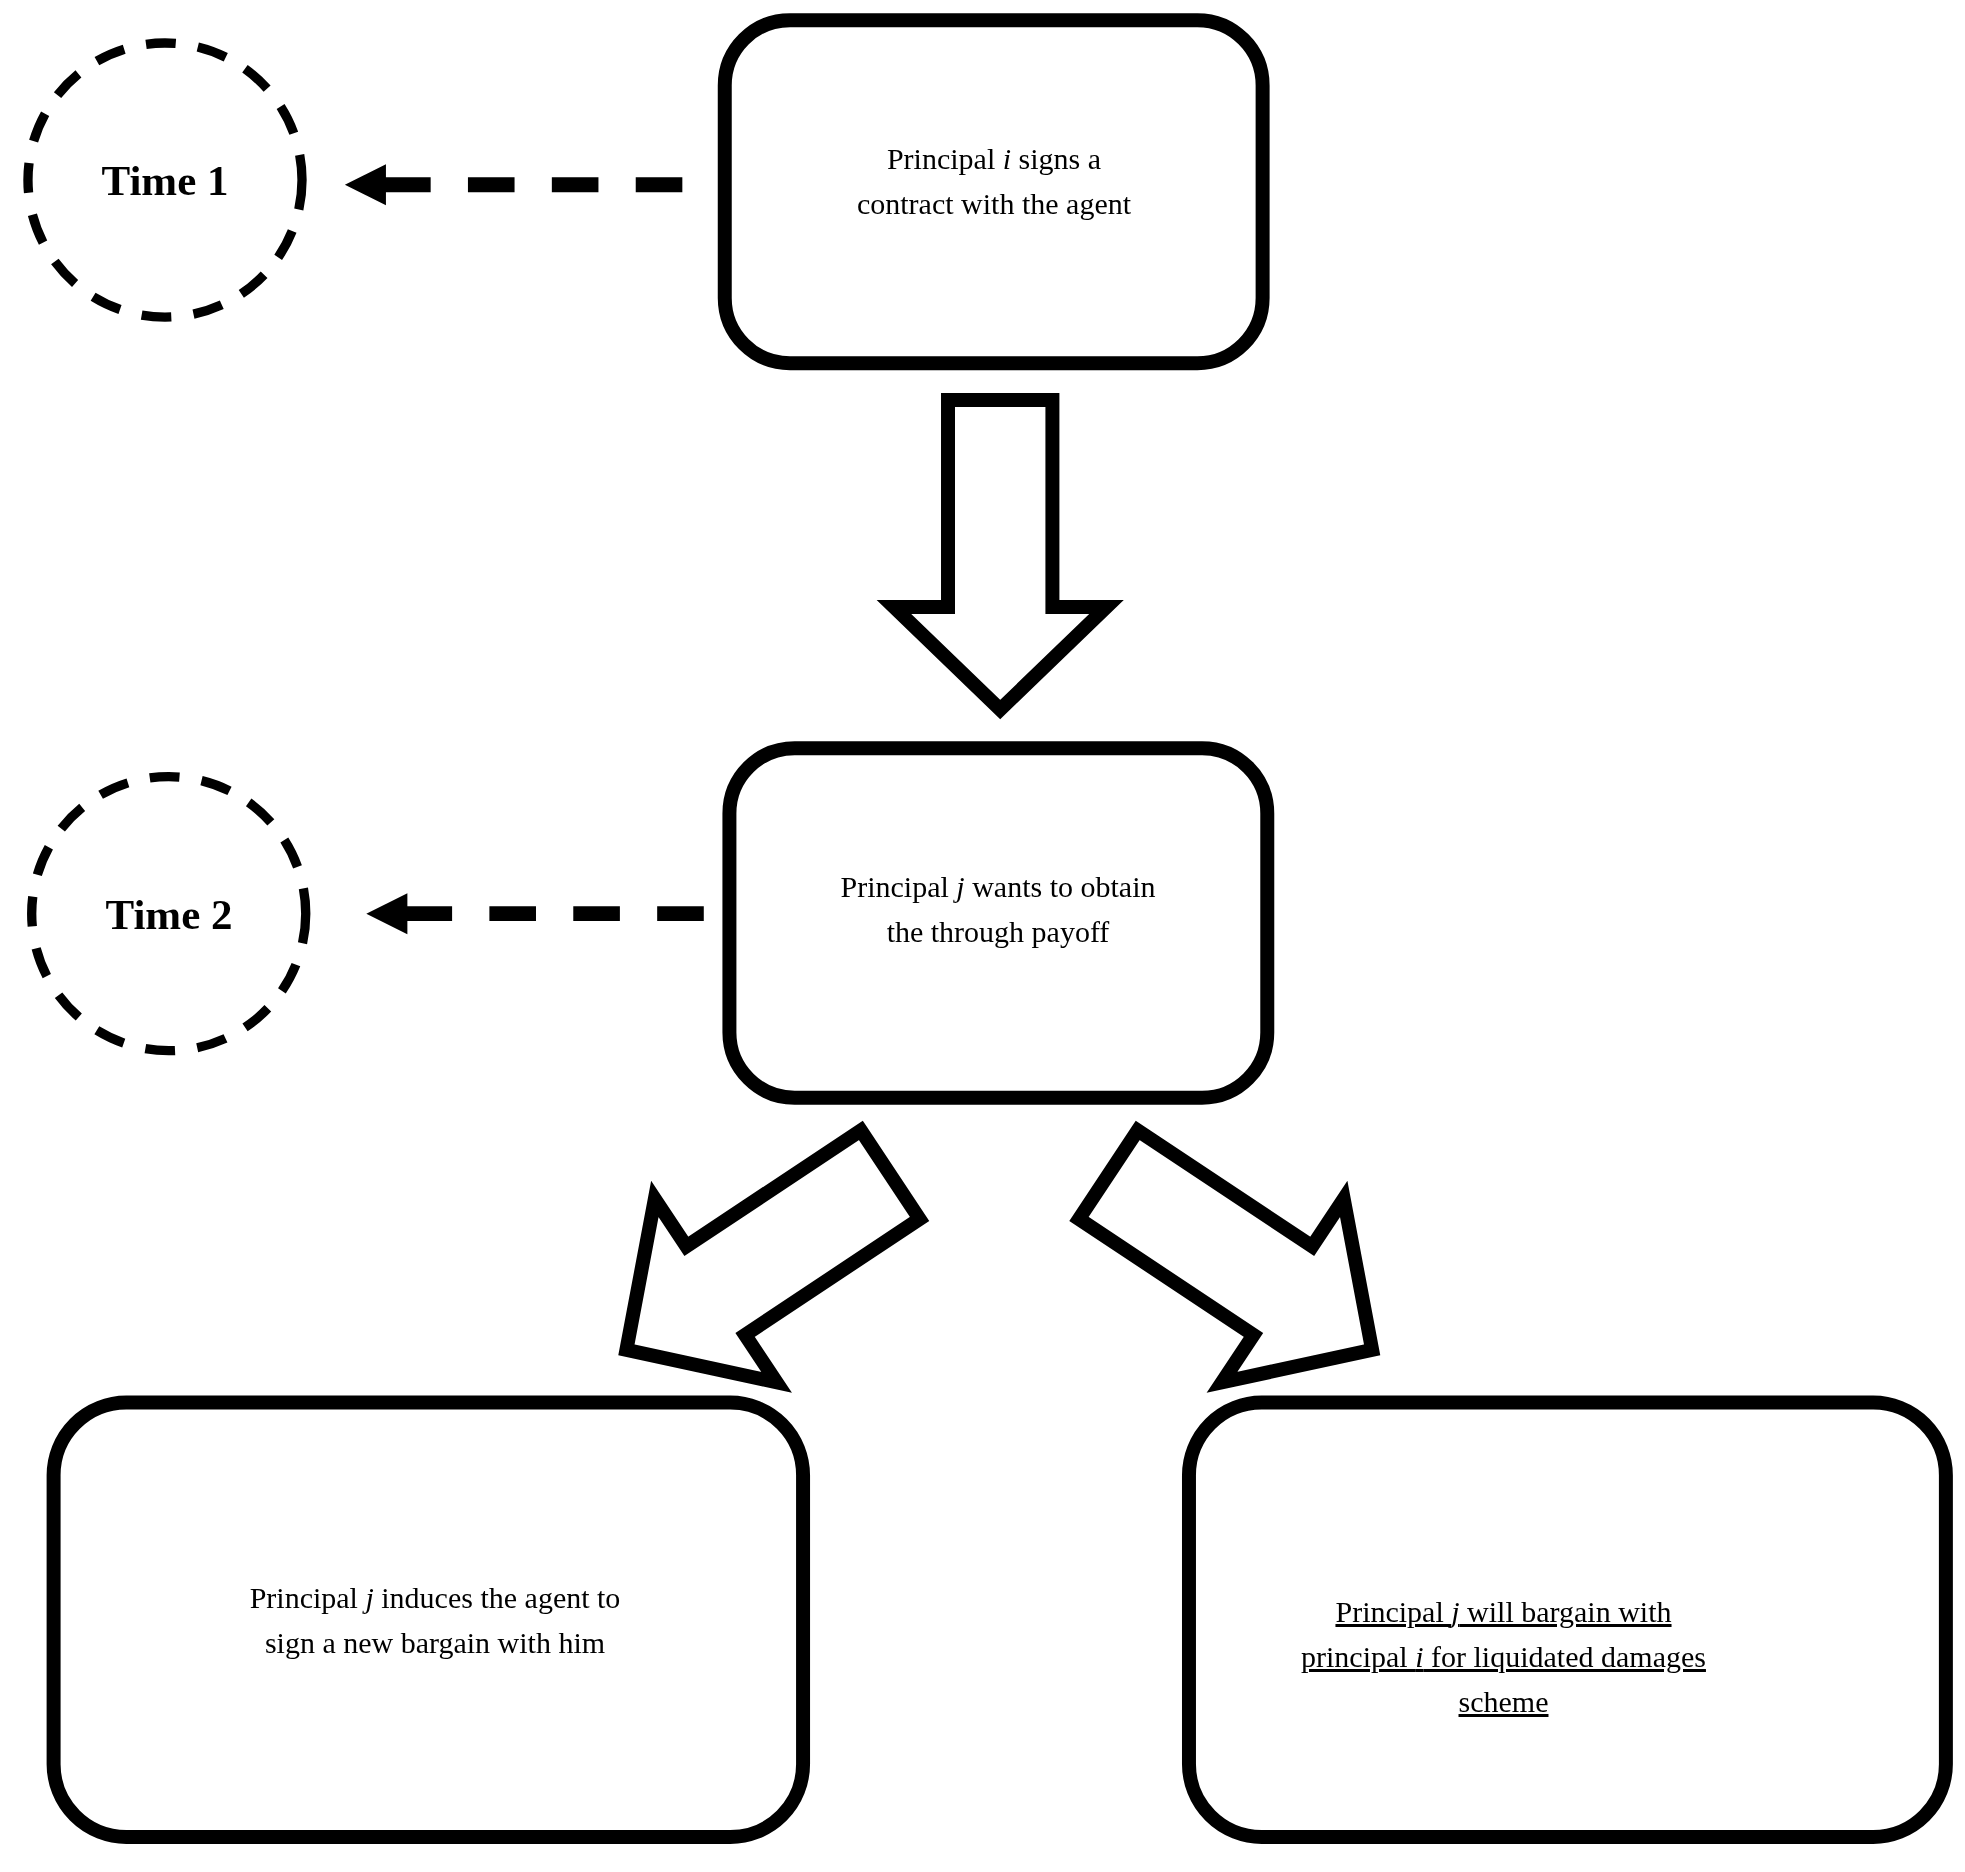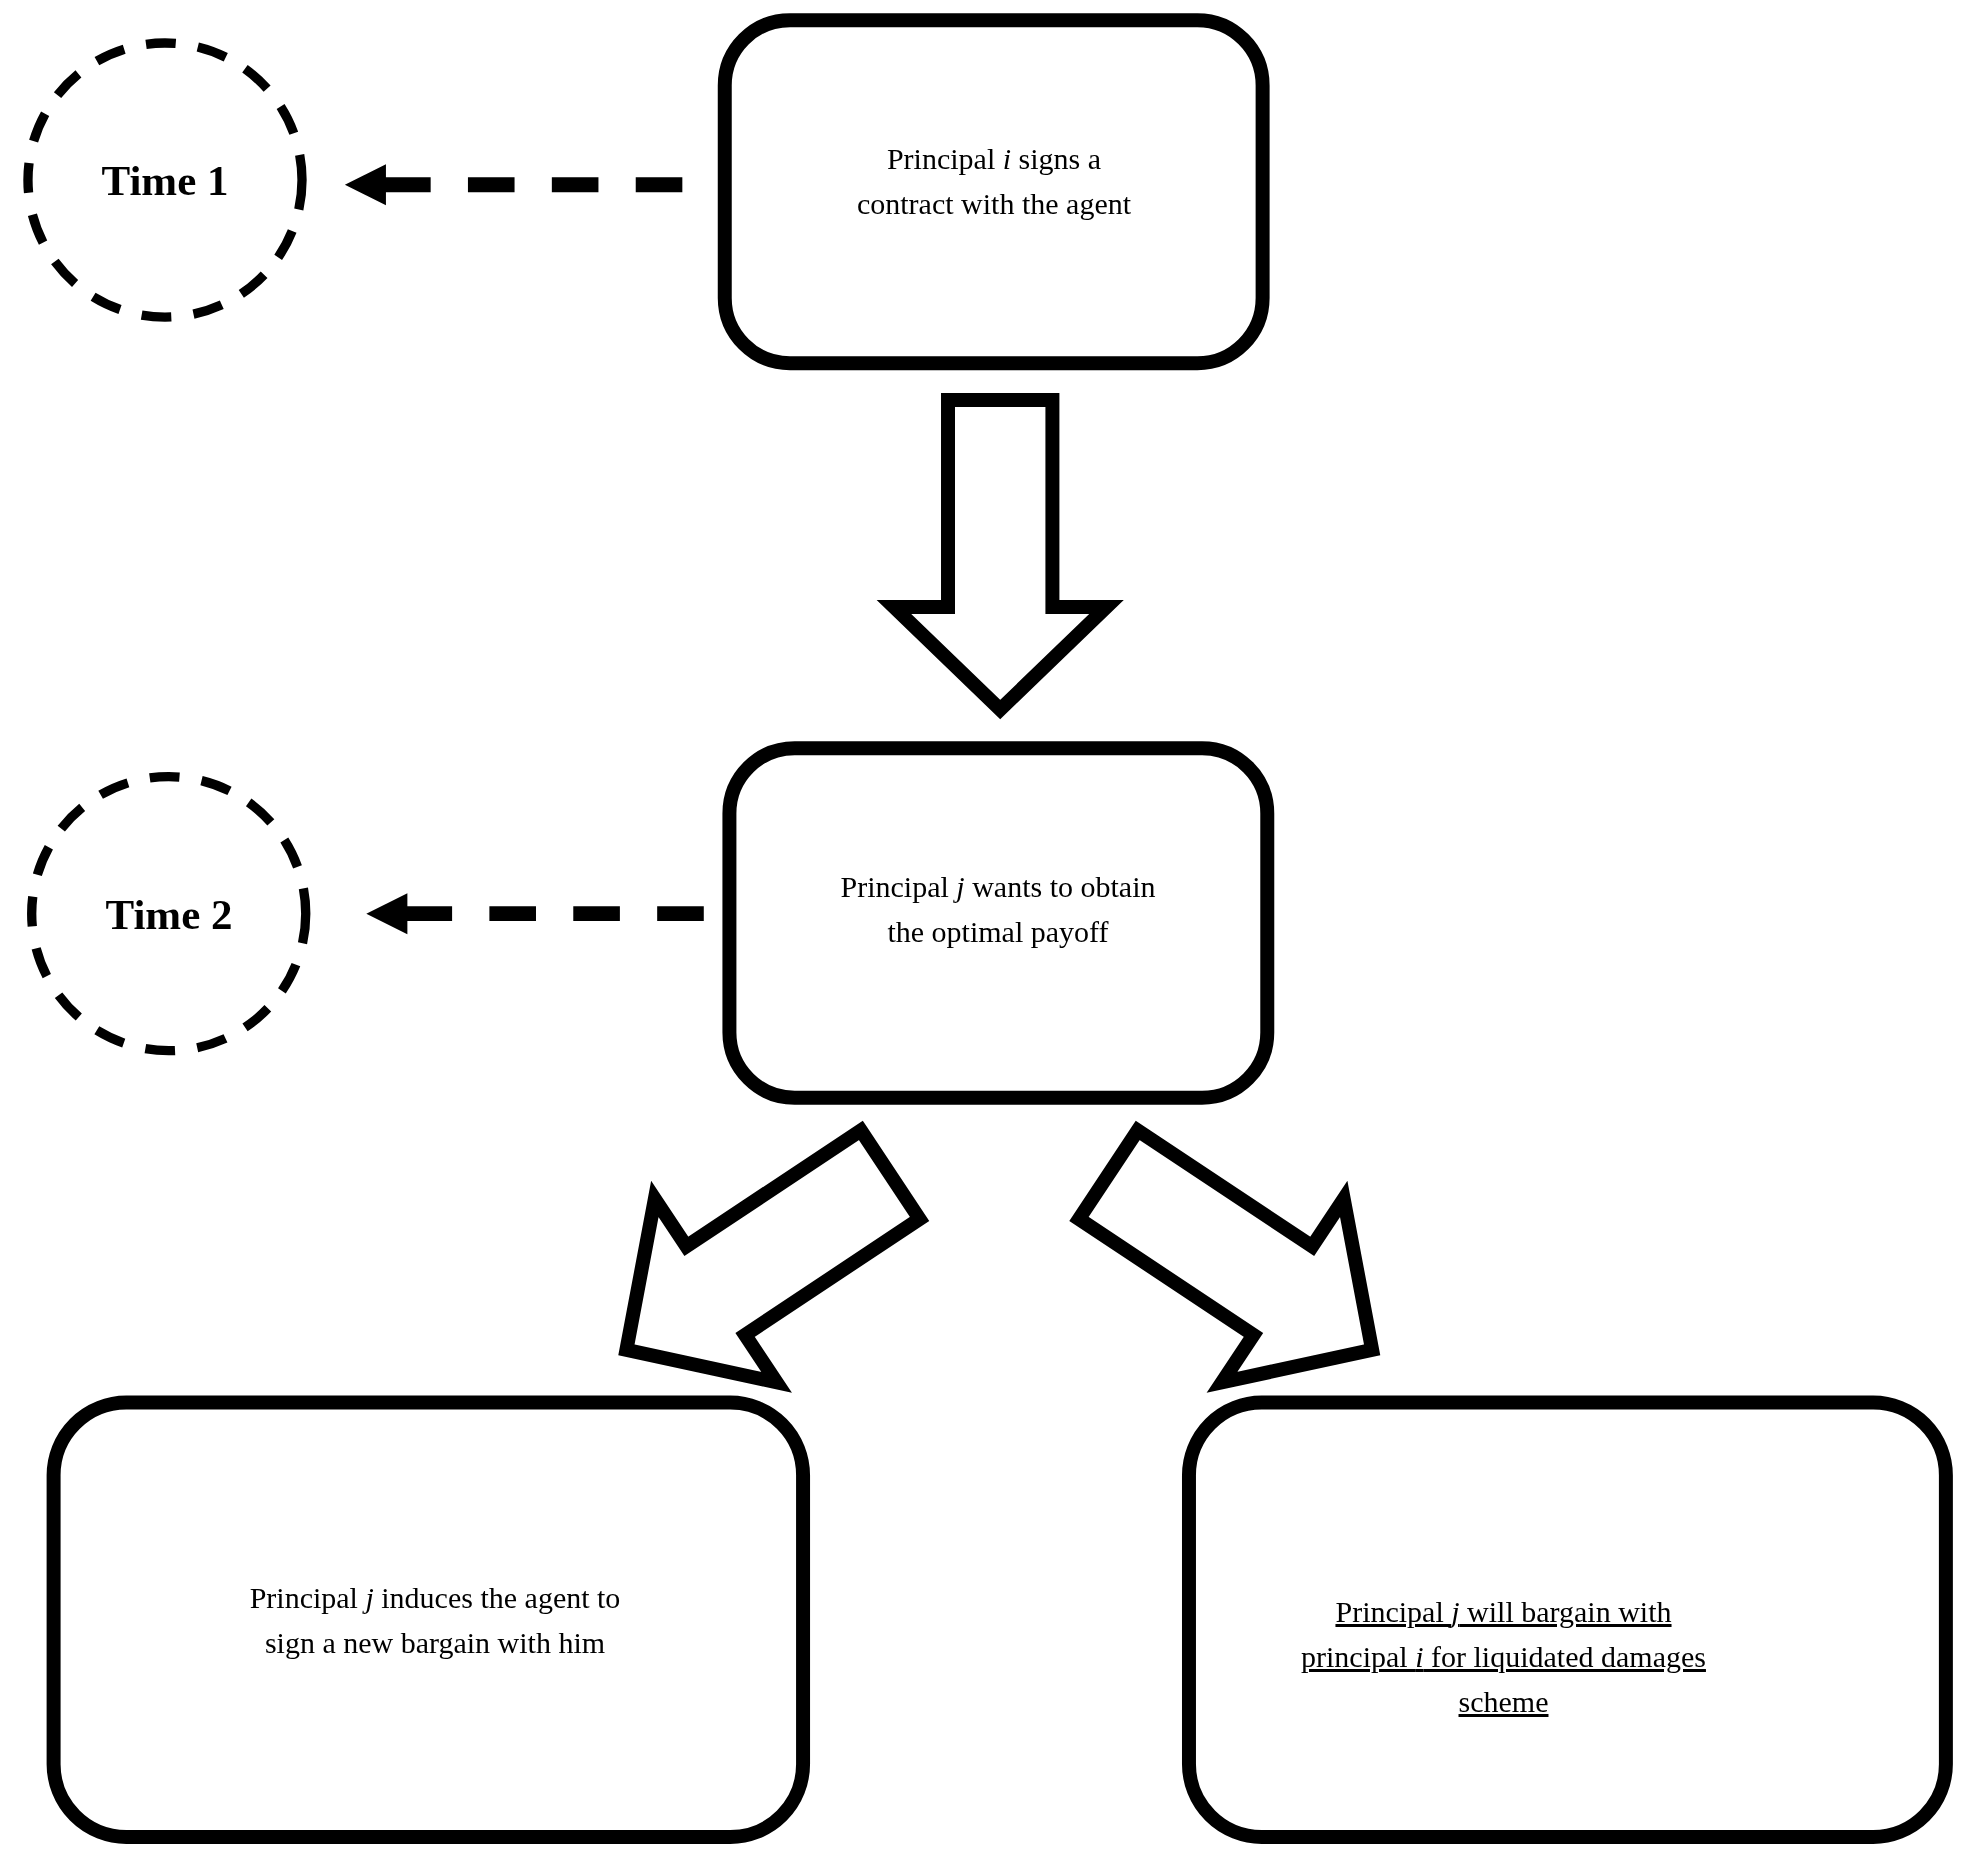--- a/index.html
+++ b/index.html
@@ -102,21 +102,21 @@
     <polygon class="block-arrow" points="923.5,1212.5 986.5,1307.5 799.3,1431.9 833.1,1482.7 672,1448 702.5,1286.1 736.3,1336.9"></polygon>
 
     <polygon class="block-arrow" points="1220.5,1212.5 1157.5,1307.5 1344.7,1431.9 1310.9,1482.7 1472,1448 1441.5,1286.1 1407.7,1336.9"></polygon>
   </svg>
 
   <div class="node-label" style="left:718px; top:13px; width:552px; height:357px; padding-bottom:20.5px;">
       <div><span>Principal </span><i>i</i><span> signs a</span><br><span>contract with the agent</span></div>
     </div>
 
   <div class="node-label" style="left:722px; top:741px; width:552px; height:364px; padding-bottom:28px;">
-      <div><span>Principal </span><i>j</i><span> wants to obtain</span><br><span>the optimal payoff</span></div>
+      <div><span>Principal </span><i>j</i><span> wants to obtain</span><br><span>the through payoff</span></div>
     </div>
 
   <div class="node-label" style="left:47px; top:1396px; width:763px; height:448px;padding-left:13px;">
       <div><span>Principal </span><i>j</i><span> induces the agent to</span><br><span>sign a new bargain with him</span><br></div>
     </div>
 
   <div class="node-label" style="left:1118px; top:1396px; width:771px; height:520px;text-decoration:underline;">
       <div><span>Principal </span><i>j</i><span> will bargain with</span><br><span>principal </span><i>i</i><span> for liquidated damages</span><br><span>scheme</span></div>
     </div>
 

